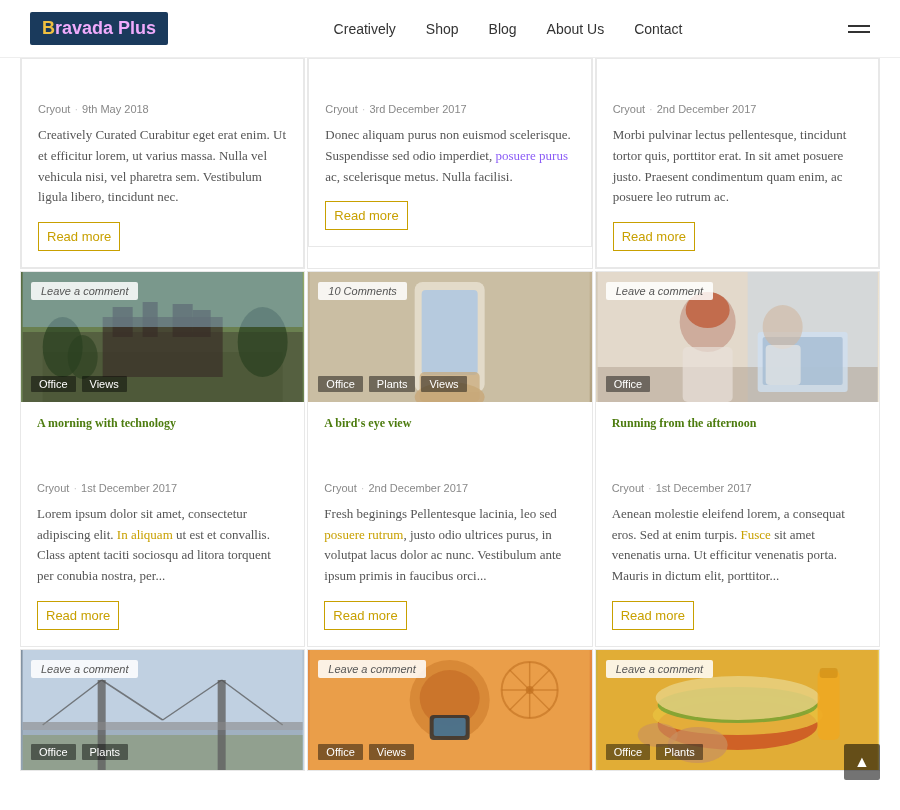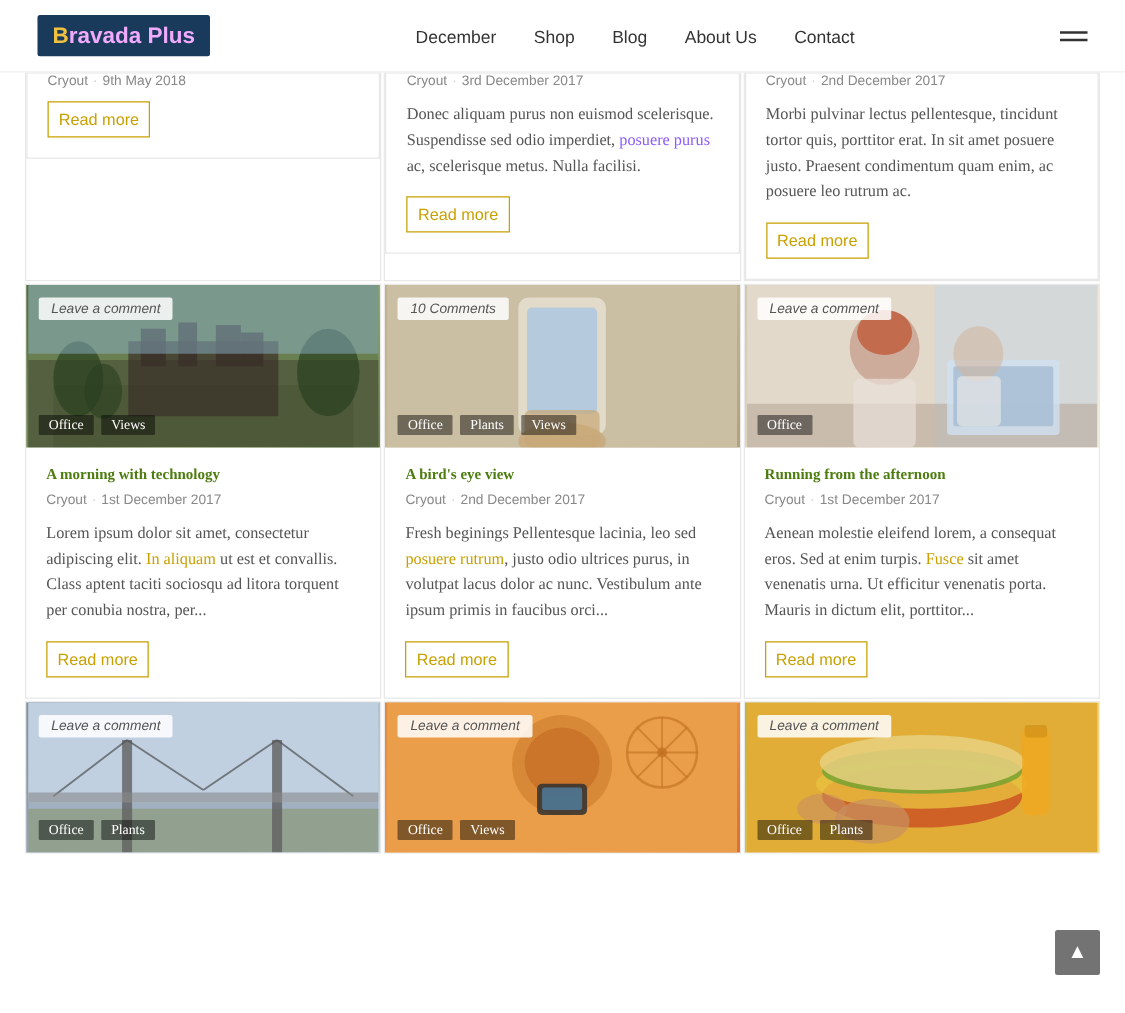--- a/index.html
+++ b/index.html
@@ -42,21 +42,21 @@
       bottom: 10px;
       left: 10px;
       display: flex;
       gap: 6px;
     }
     .tag-badge {
       background: rgba(0,0,0,0.45);
       color: #fff;
       font-size: 11px;
       padding: 2px 8px;
-      font-family: Liberation Serif, serif;
+      font-family: Liberation Sans, sans-serif;
       border-radius: 1px;
     }
     .comment-badge {
       position: absolute;
       top: 10px;
       left: 10px;
       background: rgba(255,255,255,0.85);
       padding: 3px 10px;
       font-size: 11px;
       color: #555;
@@ -82,20 +82,21 @@
     }
 
     .card-meta {
       font-size: 11px;
       color: #888;
       margin-bottom: 10px;
       font-family: Arial, sans-serif;
       display: flex;
       align-items: center;
       gap: 4px;
+      margin-top: 44px;
     }
     .card-meta .dot { color: #ccc; }
 
     .card-excerpt {
       font-size: 13px;
       color: #555;
       line-height: 1.6;
       flex: 1;
       margin-bottom: 14px;
     }
@@ -159,21 +160,21 @@
     }
   </style>
 </head>
 <body>
 
 <header class="header">
   <div class="logo">
     <span><span style="color:#f0c040;font-weight:bold;">B</span><span style="color:#f0abfc;">ravada Plus</span></span>
   </div>
   <nav>
-    <a href="#">December</a>
+    <a href="#">Creatively</a>
     <a href="#">Shop</a>
     <a href="#">Blog</a>
     <a href="#">About Us</a>
     <a href="#">Contact</a>
   </nav>
   <div class="hamburger">
     <span></span>
     <span></span>
   </div>
 </header>
@@ -181,20 +182,21 @@
 <div class="grid-wrapper">
   <div class="three-col">
 
     <div class="card-full">
       <div class="partial-top-section">
         <div class="card-meta">
           <span>Cryout</span>
           <span class="dot">·</span>
           <span>9th May 2018</span>
         </div>
+        <p class="card-excerpt">Creatively Curated Curabitur eget erat enim. Ut et efficitur lorem, ut varius massa. Nulla vel vehicula nisi, vel pharetra sem. Vestibulum ligula libero, tincidunt nec.</p>
         <a href="#" class="read-more-btn">Read more</a>
       </div>
     </div>
 
     <div class="card-full">
       <div class="partial-top-section">
         <div class="card-meta">
           <span>Cryout</span>
           <span class="dot">·</span>
           <span>3rd December 2017</span>

